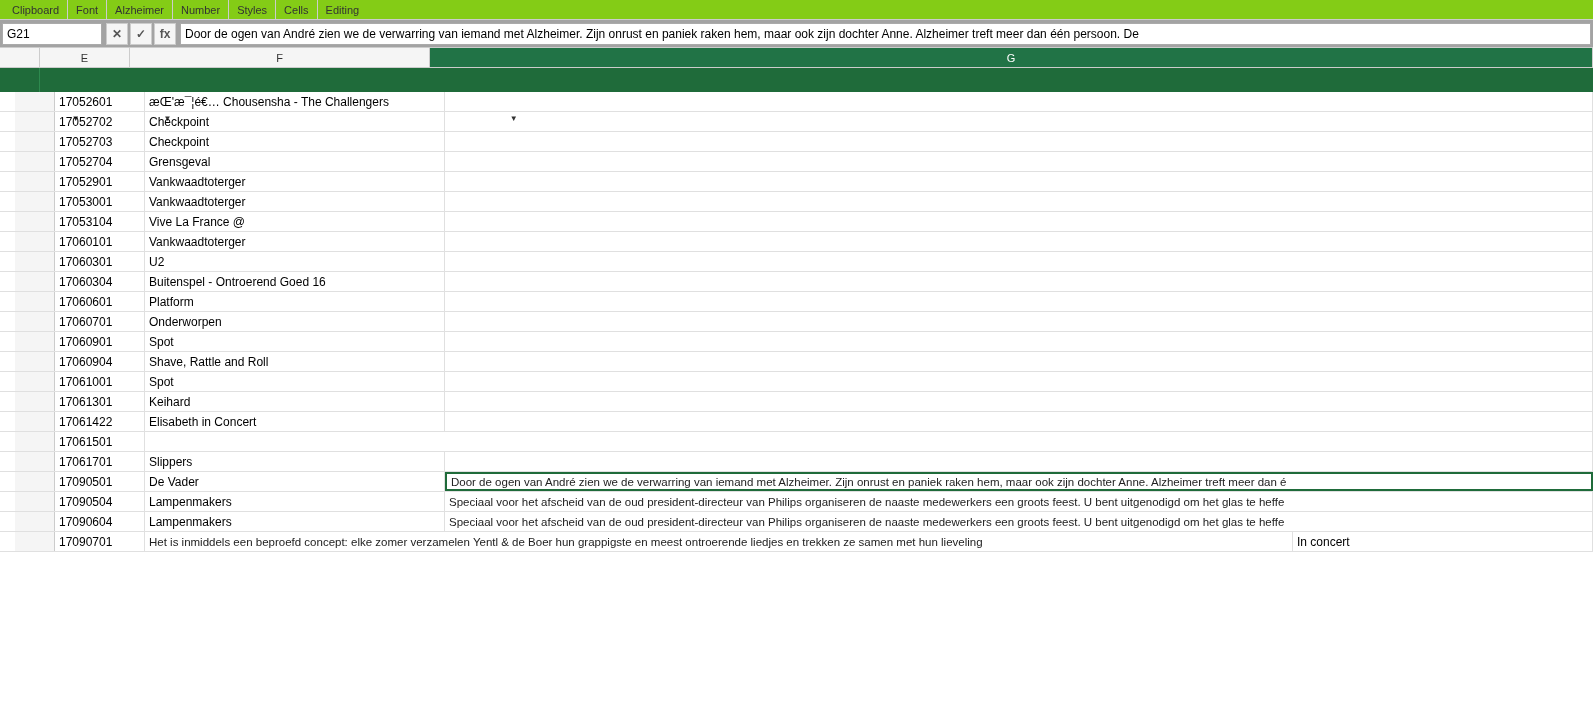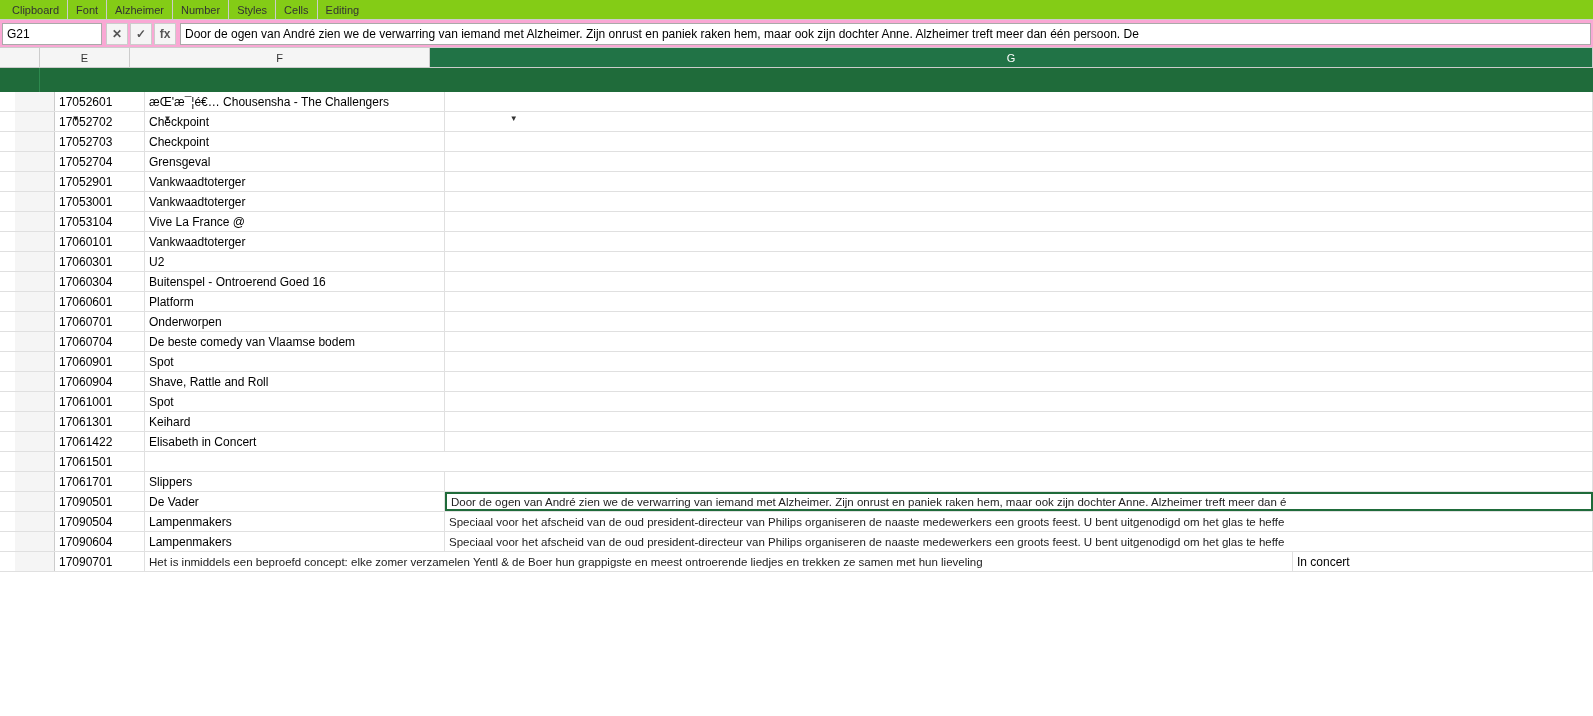--- a/index.html
+++ b/index.html
@@ -25,21 +25,21 @@
       gap: 6px;
     }
     .ribbon-section:last-child { border-right: none; }
     .ribbon-label { font-size: 11px; color: #333; }
 
     
     .formula-bar {
       display: flex;
       align-items: center;
       height: 28px;
-      background: #f9a8d4;
+      background: #a3a3a3;
       border-bottom: 1px solid #ccc;
       padding: 0 2px;
     }
     .name-box {
       width: 100px;
       height: 22px;
       border: 1px solid #aaa;
       padding: 0 4px;
       font-size: 12px;
       margin-right: 4px;
@@ -343,26 +343,20 @@
     <div class="cell cell-g cell-desc "></div>
   </div>
       <div class="data-row">
     <div class="row-num"></div>
     <div class="cell cell-e">17060701</div>
     <div class="cell cell-f">Onderworpen</div>
     <div class="cell cell-g cell-desc "></div>
   </div>
       <div class="data-row">
     <div class="row-num"></div>
-    <div class="cell cell-e">17060704</div>
-    <div class="cell cell-f">De beste comedy van Vlaamse bodem</div>
-    <div class="cell cell-g cell-desc "></div>
-  </div>
-      <div class="data-row">
-    <div class="row-num"></div>
     <div class="cell cell-e">17060901</div>
     <div class="cell cell-f">Spot</div>
     <div class="cell cell-g cell-desc "></div>
   </div>
       <div class="data-row">
     <div class="row-num"></div>
     <div class="cell cell-e">17060904</div>
     <div class="cell cell-f">Shave, Rattle and Roll</div>
     <div class="cell cell-g cell-desc "></div>
   </div>

